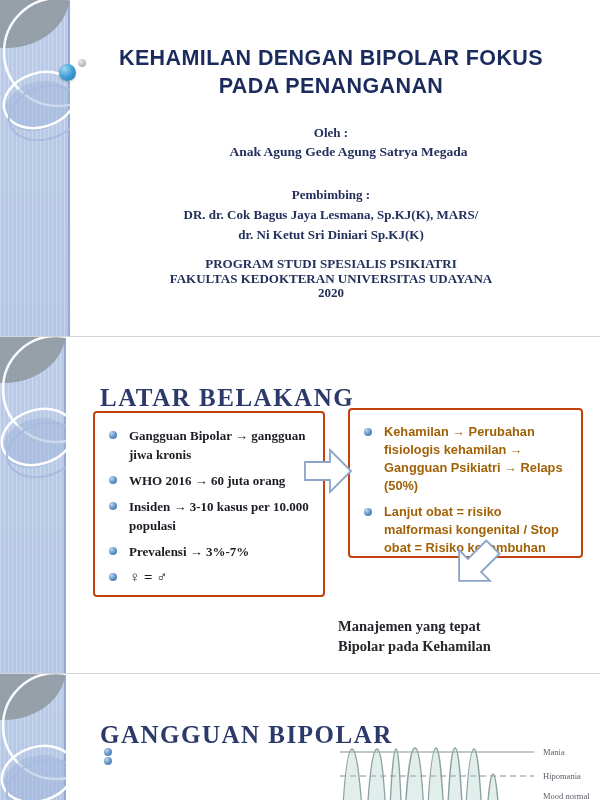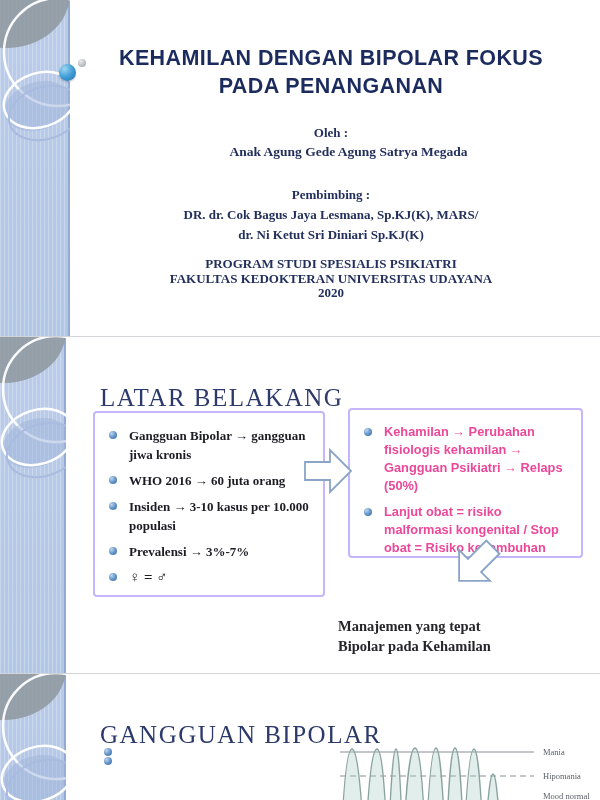--- a/index.html
+++ b/index.html
@@ -29,33 +29,33 @@
   .s1c{position:absolute;left:70px;right:8px;top:0;text-align:center;color:#23305c;}
   .title{margin-top:44px;font-family:"Liberation Sans",sans-serif;font-weight:800;
     font-size:21.5px;line-height:28px;color:#1b2b5e;letter-spacing:.4px;}
   .oleh{margin-top:24px;font-size:13px;font-weight:700;line-height:18px;}
   .author{font-size:13.5px;font-weight:700;line-height:20px;padding-left:35px;}
   .pemb{margin-top:23px;font-size:13px;font-weight:700;line-height:20px;}
   .prog{margin-top:12px;font-size:13px;font-weight:700;line-height:14.5px;}
 
   
   .heading{position:absolute;left:100px;font-size:25px;letter-spacing:1.5px;color:#2c3a6b;
-    font-family:"Liberation Serif",serif;font-weight:400;}
+    font-family:"Liberation Serif",serif;font-weight:700;}
   #slide2 .heading{top:26px;}
   #slide3 .heading{top:26px;}
 
   
-  .ibox{position:absolute;border:2px solid #c4b5fd;border-radius:4px;background:#fff;box-sizing:border-box;}
+  .ibox{position:absolute;border:2px solid #c2410c;border-radius:4px;background:#fff;box-sizing:border-box;}
   #leftBox{left:93px;top:74px;width:232px;height:186px;}
   #rightBox{left:348px;top:71px;width:235px;height:150px;}
   .blist{list-style:none;margin:0;padding:13px 8px 0 12px;}
   .blist li{position:relative;padding-left:22px;margin-bottom:7px;}
   #leftBox li{font-size:13px;font-weight:700;line-height:19px;color:#1c1c24;
     font-family:"Liberation Serif",serif;}
-  #rightBox li{font-size:12.8px;font-weight:600;line-height:18px;color:#ec4899;
+  #rightBox li{font-size:12.8px;font-weight:600;line-height:18px;color:#a16207;
     font-family:"Liberation Sans",sans-serif;margin-bottom:8px;}
   .dot{position:absolute;left:2px;top:5px;width:8px;height:8px;border-radius:50%;
     background:radial-gradient(circle at 32% 30%, #bcd6ef 0%, #5d8fc4 55%, #3c6ea8 100%);}
 
   
   .arrow-right{position:absolute;left:303px;top:108px;width:50px;height:52px;}
   .arrow-diag{position:absolute;left:449px;top:200px;width:54px;height:54px;transform:rotate(135deg);}
   .blockarrow{fill:#ffffff;stroke:#8aa5c8;stroke-width:1.8;}
 
   .caption{position:absolute;left:338px;top:268px;font-size:14.5px;font-weight:700;

